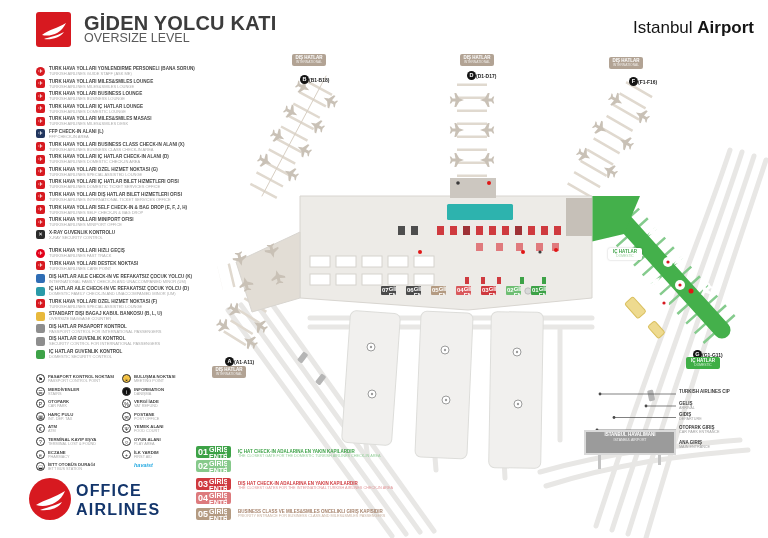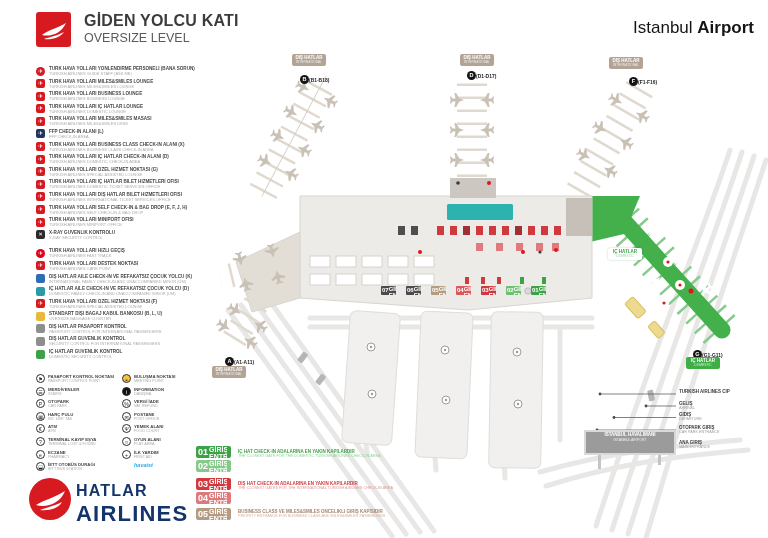--- a/index.html
+++ b/index.html
@@ -3,21 +3,21 @@
 <meta charset="utf-8">
 <style>
   html,body{margin:0;padding:0;background:#fff;}
   .page{position:relative;width:768px;height:538px;background:#fff;overflow:hidden;
         font-family:"Liberation Sans",sans-serif;}
   .abs{position:absolute;}
   .map-svg{position:absolute;left:0;top:0;z-index:0;}
 
   
   .hdr-logo-box{left:36px;top:12px;width:35px;height:35px;background:#d71920;border-radius:3px;z-index:2;}
-  .hdr-title{left:84px;top:12px;font-size:16px;font-weight:bold;color:#3c3c3c;letter-spacing:.2px;z-index:2;}
+  .hdr-title{left:84px;top:12px;font-size:20px;font-weight:bold;color:#3c3c3c;letter-spacing:.2px;z-index:2;}
   .hdr-sub{left:84px;top:31px;font-size:12.5px;color:#5a5a5a;z-index:2;}
   .brand{right:14px;top:18px;font-size:17px;color:#151515;z-index:2;}
   .brand .b1{font-weight:normal;}
   .brand .b2{font-weight:bold;}
 
   
   .s50{transform:scale(.5);transform-origin:0 0;width:200%;}
   .s50c{transform:scale(.5);transform-origin:0 0;width:200%;text-align:center;}
 
   
@@ -84,21 +84,21 @@
   .el-badge .sub{position:relative;width:18px;overflow:hidden;margin-left:1px;}
   .el-badge .sub .in{transform:scale(.42);transform-origin:0 0;width:240%;font-size:7px;line-height:7px;
                      color:#fff;font-weight:bold;margin-top:1px;}
   .el-note{position:absolute;left:238px;width:230px;height:14px;overflow:hidden;z-index:2;}
   .el-note .tr{font-size:9px;font-weight:bold;line-height:10px;white-space:nowrap;}
   .el-note .en{font-size:7.6px;line-height:8.5px;white-space:nowrap;}
 
   
   .ft-circle{left:28px;top:477px;z-index:2;}
   .ft-t1{left:76px;top:482px;font-size:16px;font-weight:bold;color:#13356b;letter-spacing:1.2px;z-index:2;}
-  .ft-t2{left:76px;top:501px;font-size:22px;font-weight:bold;color:#13356b;letter-spacing:1.2px;z-index:2;}
+  .ft-t2{left:76px;top:501px;font-size:16px;font-weight:bold;color:#13356b;letter-spacing:1.2px;z-index:2;}
 </style>
 </head>
 <body>
 
 <div class="page">
 
   <svg class="map-svg" width="768" height="538" viewBox="0 0 768 538">
     <defs>
       <path id="pl" d="M0,-7 L1.8,-2.2 L7,0.8 L7,2.6 L1.5,1.5 L1.5,4.4 L3.6,6 L3.6,7.2 L0,6.2 L-3.6,7.2 L-3.6,6 L-1.5,4.4 L-1.5,1.5 L-7,2.6 L-7,0.8 L-1.8,-2.2 Z"></path>
     </defs>
@@ -903,16 +903,16 @@
     </div>
   </div>
 
   <div class="abs ft-circle">
     <svg width="44" height="44" viewBox="0 0 44 44">
       <circle cx="22" cy="22" r="21" fill="#d71920"></circle>
       <path d="M8,28 C18,31 32,27 37,14 C28,20 16,23 8,28 Z" fill="#fff"></path>
       <path d="M12,33 C20,34 30,32 34,25 C26,29 17,31 12,33 Z" fill="#fff"></path>
     </svg>
   </div>
-  <div class="abs ft-t1">HATLAR</div>
+  <div class="abs ft-t1">OFFICE</div>
   <div class="abs ft-t2">AIRLINES</div>
 
 </div>
 
 </body></html>

